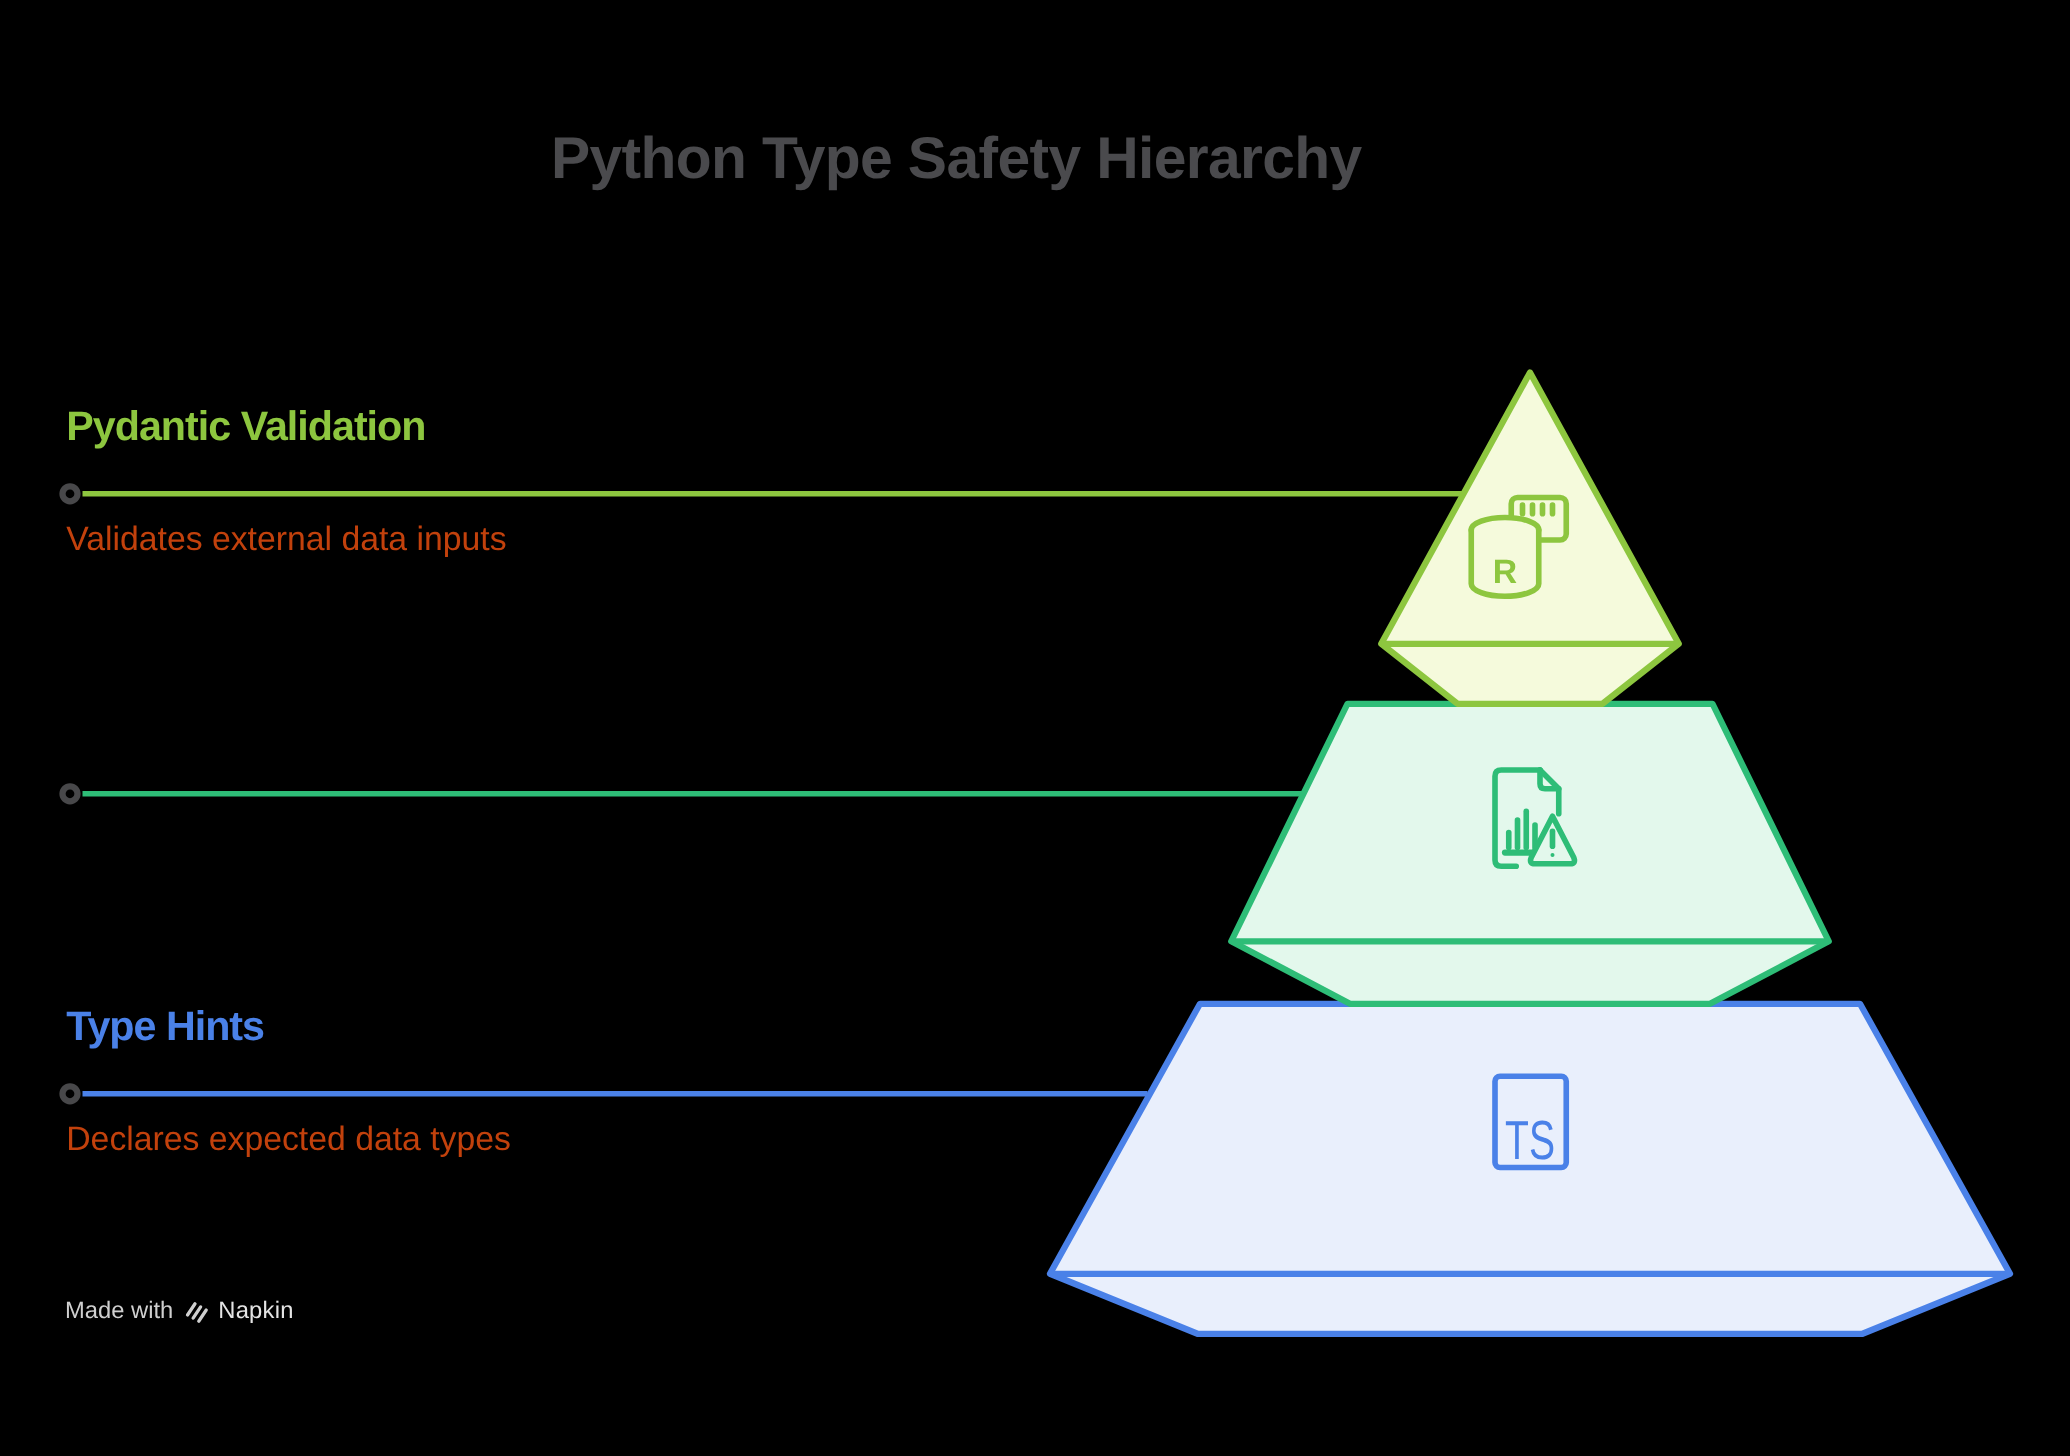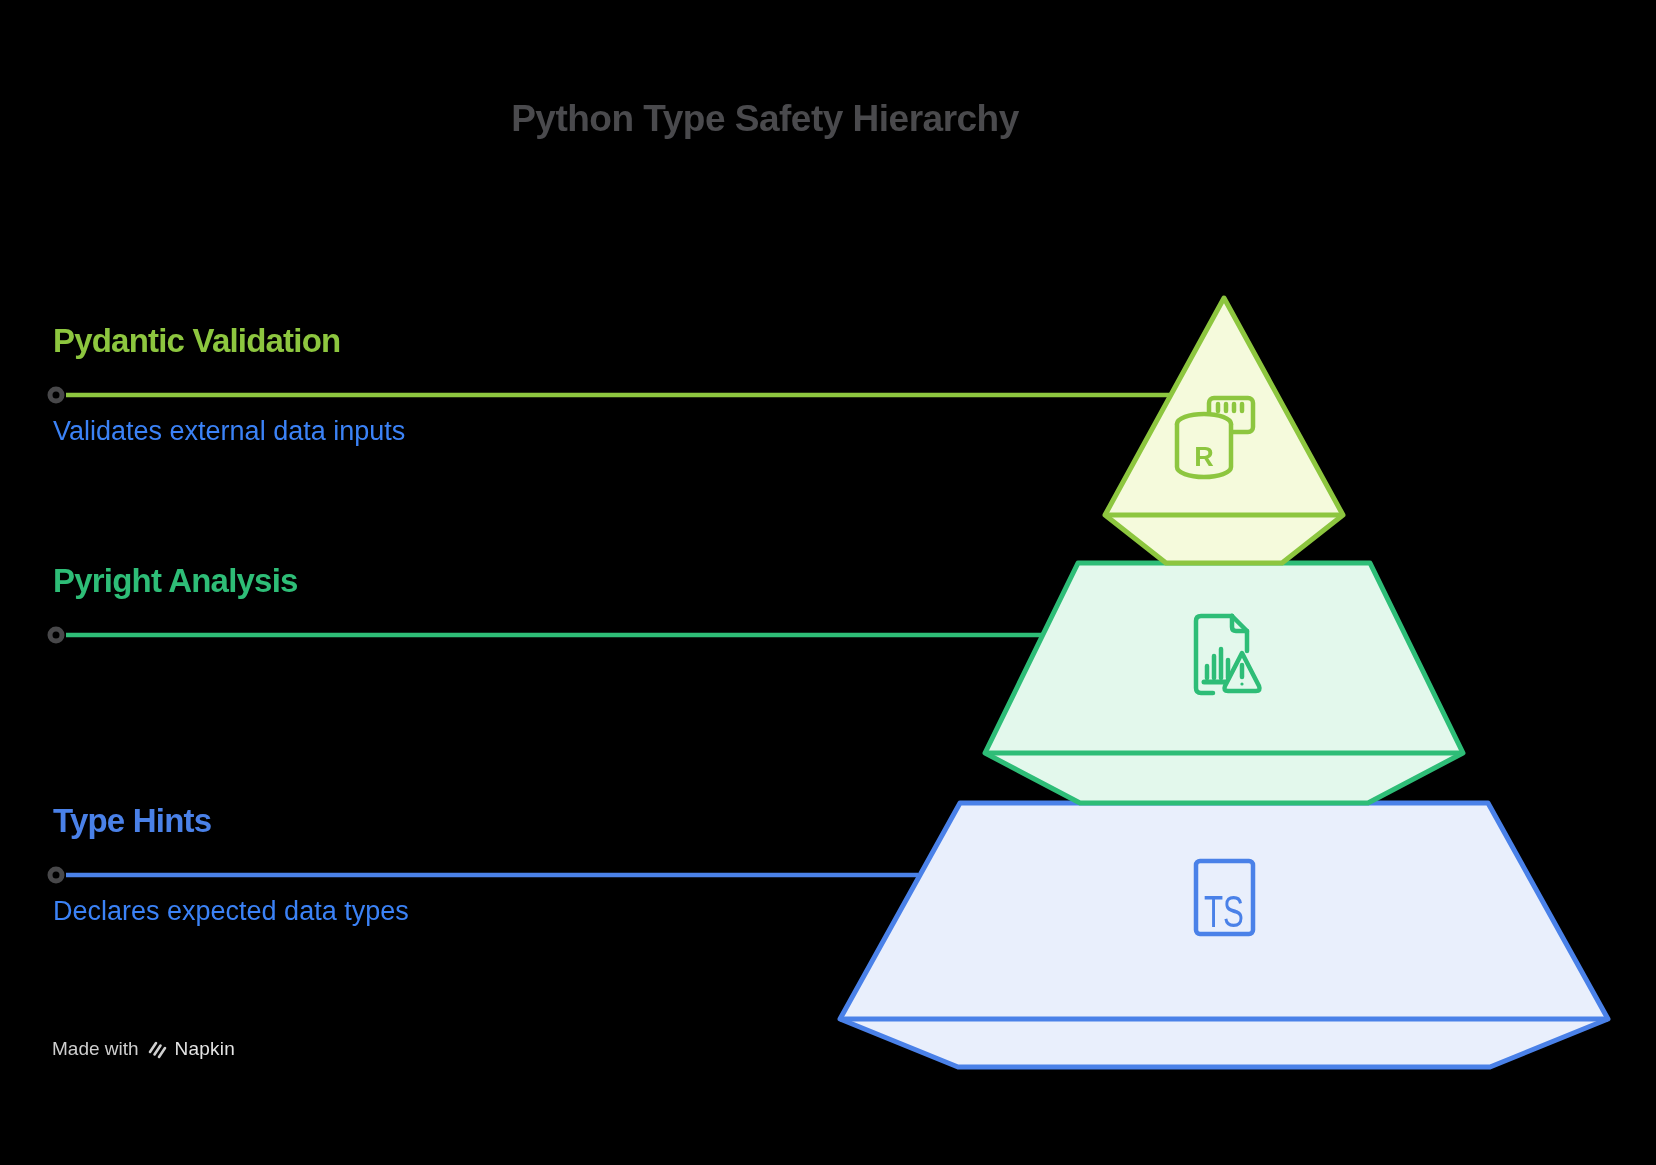--- a/index.html
+++ b/index.html
@@ -2,31 +2,31 @@
 <html><head>
 <meta charset="utf-8">
 <style>
   html,body{margin:0;padding:0;background:#000;}
   .canvas{
     position:relative;width:1656px;height:1165px;background:#000;overflow:hidden;
     font-family:"Liberation Sans", sans-serif;
   }
   .title{
     position:absolute;left:415px;top:98px;width:700px;text-align:center;
-    font-size:37px;font-weight:700;letter-spacing:-0.5px;color:#4A4A4D;margin:0;
+    font-size:47px;font-weight:700;letter-spacing:-0.5px;color:#4A4A4D;margin:0;
   }
   .layer-label{
     position:absolute;left:53px;font-size:33px;font-weight:700;letter-spacing:-0.8px;
     line-height:42px;white-space:nowrap;
   }
   .label-1{top:320px;color:#8DC63F;}
   .label-2{top:560px;color:#2EBD77;}
   .label-3{top:800px;color:#4A81E8;text-align:center;}
   .layer-desc{
-    position:absolute;left:53px;font-size:27px;font-weight:400;color:#3b82f6;
+    position:absolute;left:53px;font-size:27px;font-weight:400;color:#c2410c;
     line-height:32px;white-space:nowrap;
   }
   .desc-1{top:415px;}
   .desc-2{top:655px;}
   .desc-3{top:895px;}
   svg.pyramid{position:absolute;left:0;top:0;}
   .footer{
     position:absolute;left:52px;top:1038px;display:flex;align-items:center;gap:8px;
     font-size:19px;color:#CFCFCF;
   }
@@ -36,21 +36,20 @@
 </head>
 <body>
 
 <div class="canvas">
 
   <h1 class="title">Python Type Safety Hierarchy</h1>
 
   <div class="layer-label label-1">Pydantic Validation</div>
   <div class="layer-desc desc-1">Validates external data inputs</div>
 
-  <div class="layer-label label-2">Pyright Analysis</div>
 
   <div class="layer-label label-3">Type Hints</div>
   <div class="layer-desc desc-3">Declares expected data types</div>
 
   <svg class="pyramid" width="1656" height="1165" viewBox="0 0 1656 1165">
 
     <g>
       <line x1="66" y1="395" x2="1171" y2="395" stroke="#8DC63F" stroke-width="4.5"></line>
       <circle cx="56" cy="395" r="6" fill="none" stroke="#48484A" stroke-width="5"></circle>
     </g>

